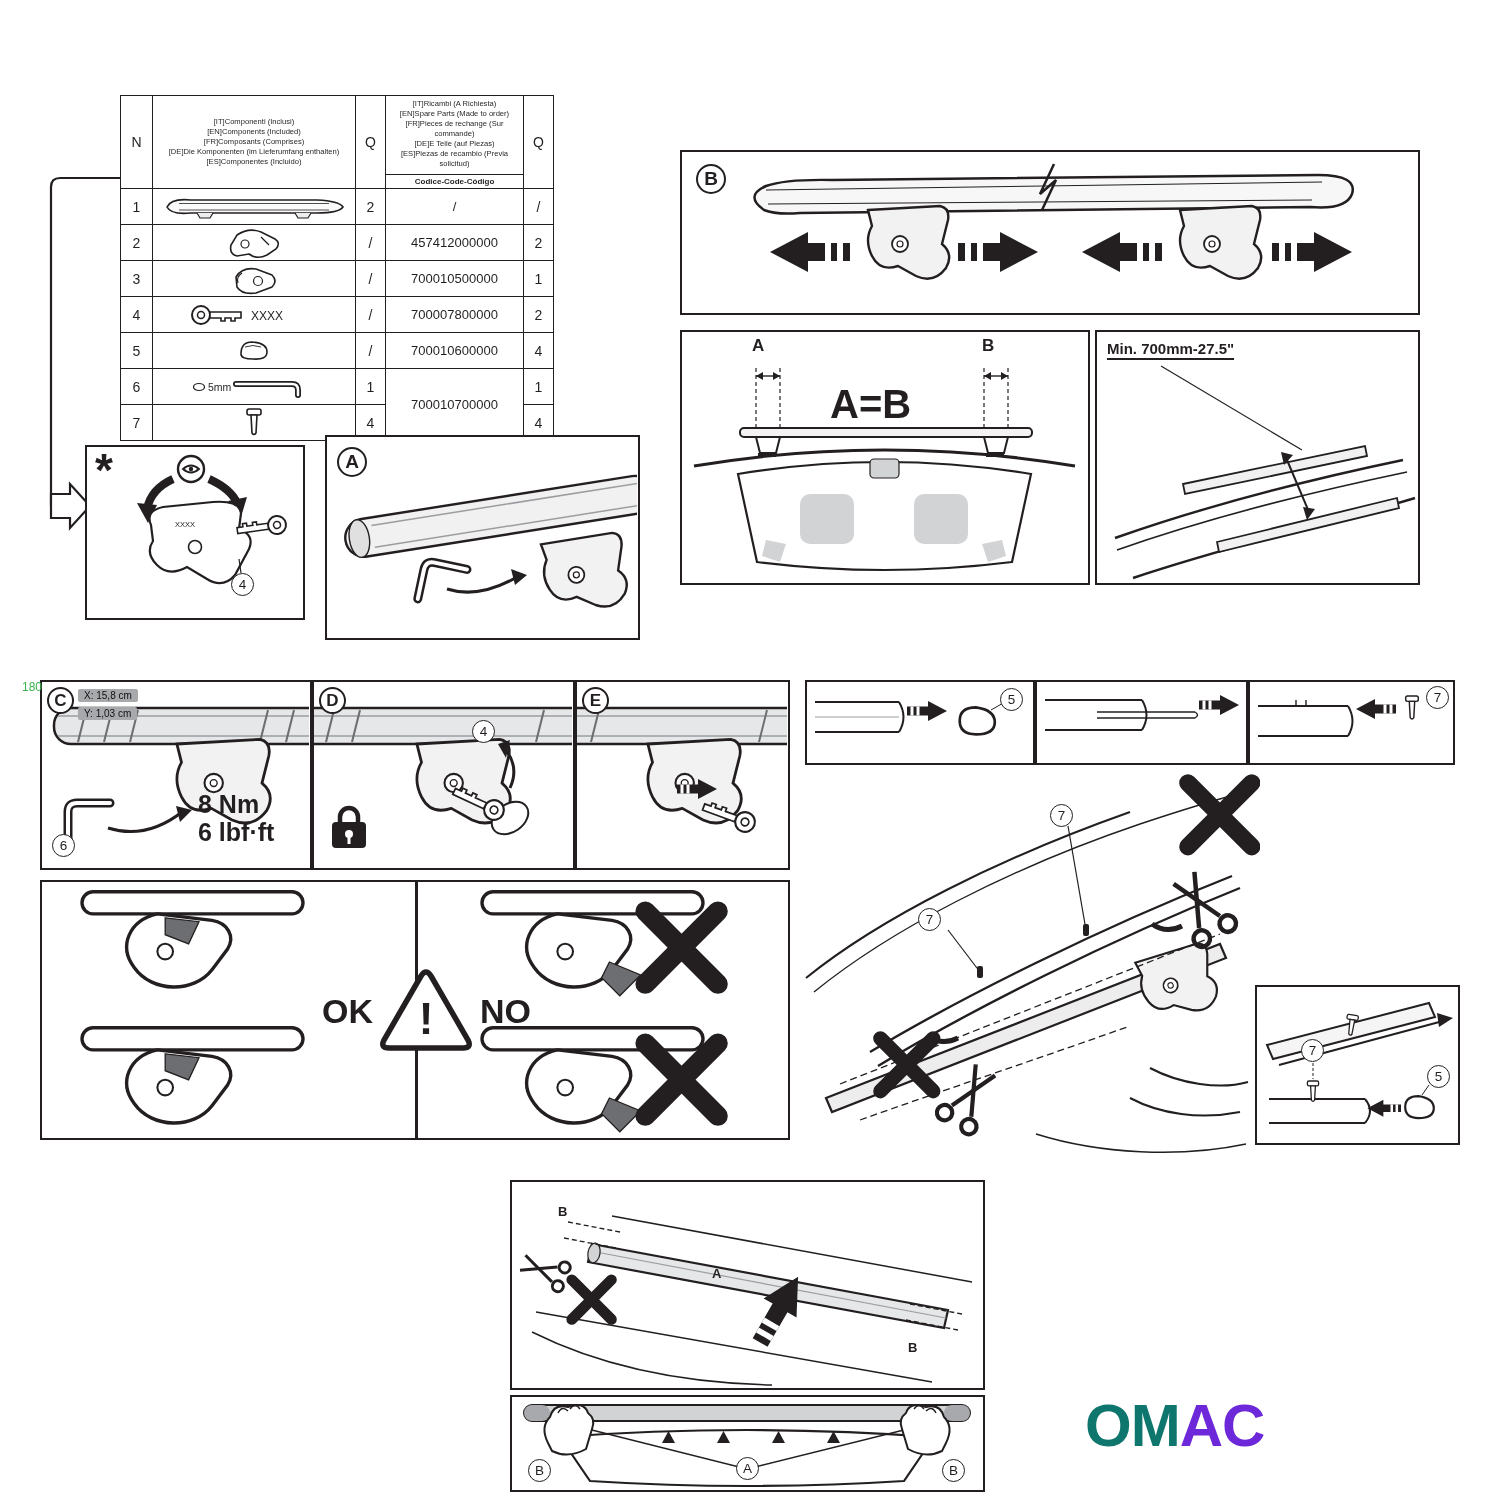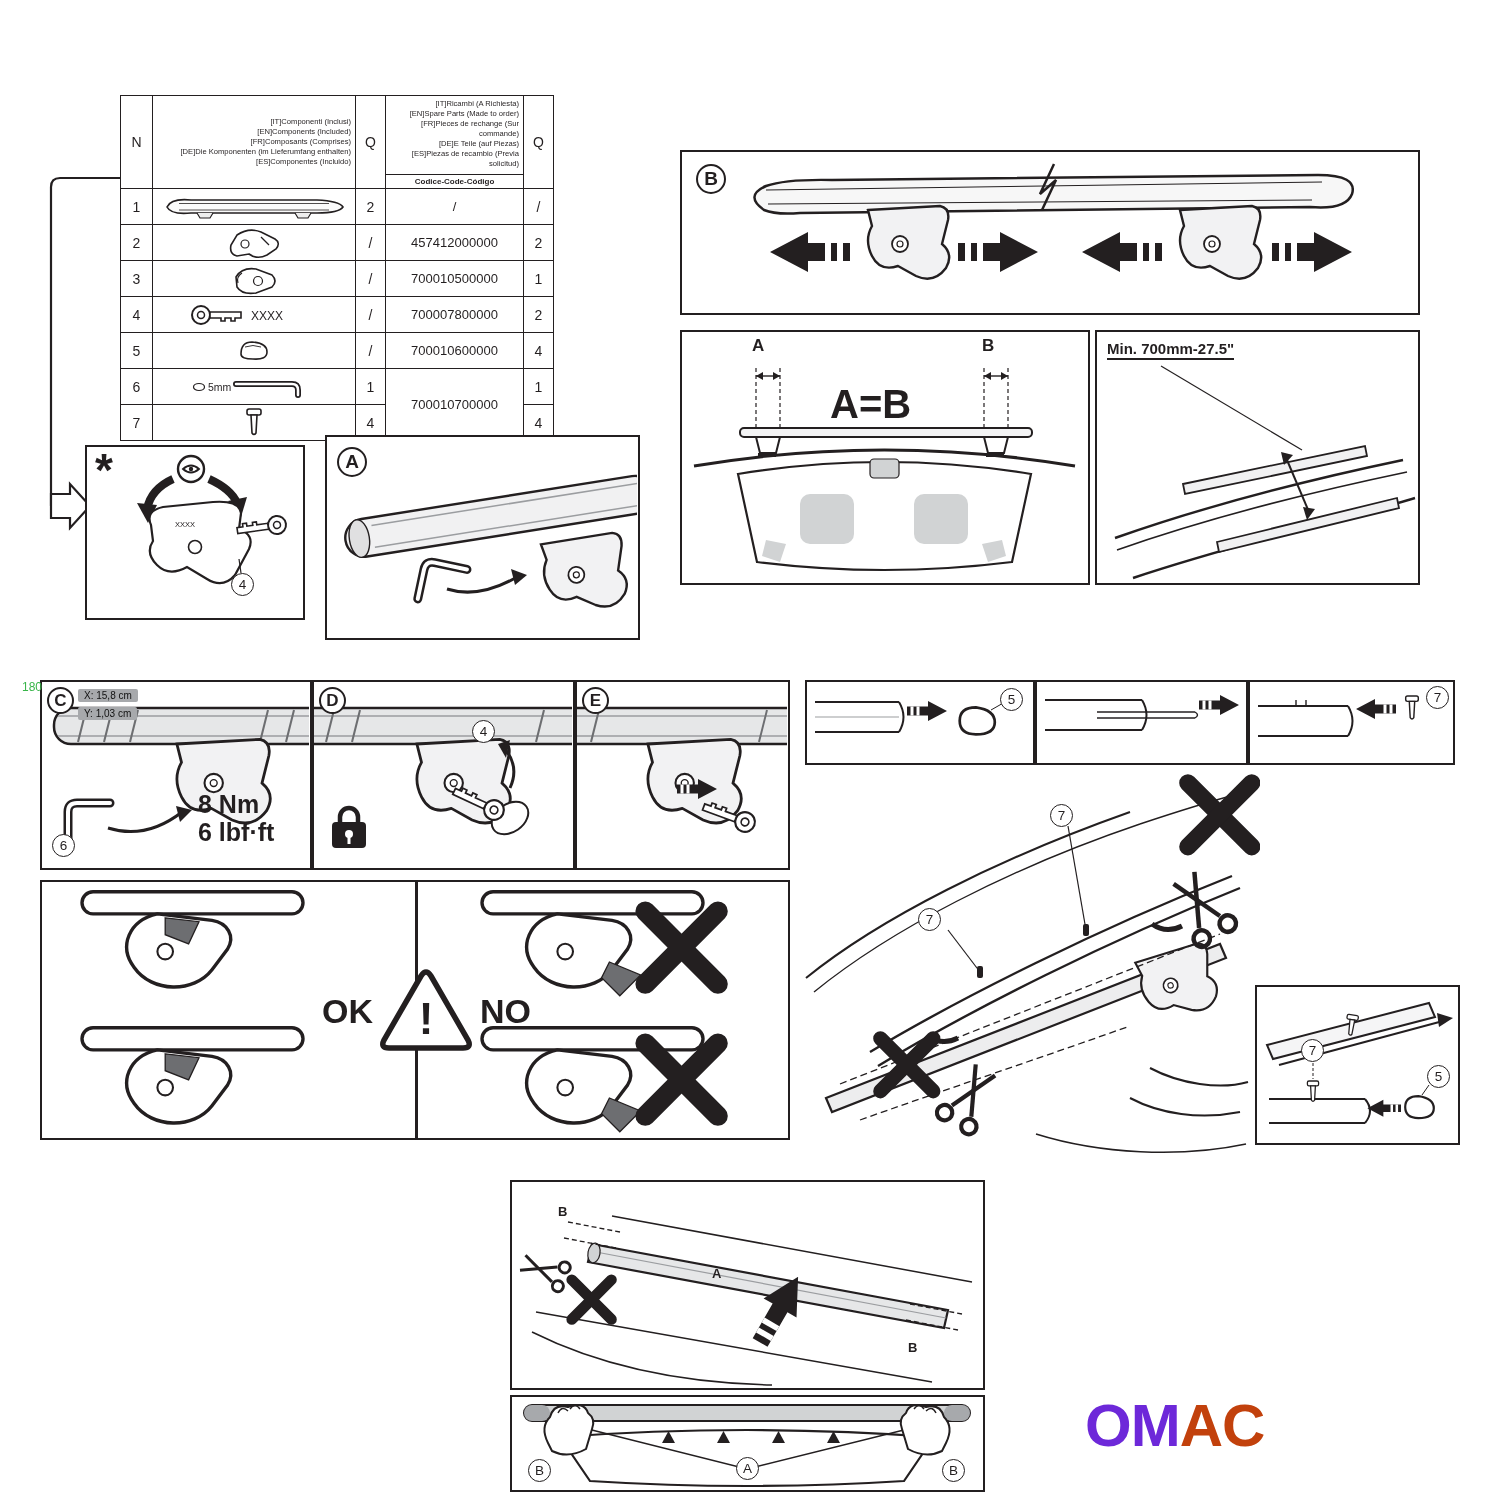--- a/index.html
+++ b/index.html
@@ -13,32 +13,32 @@
           background:#fff;z-index:6}
   .callout{position:absolute;width:23px;height:23px;border:1.8px solid #231f20;border-radius:50%;
            display:flex;align-items:center;justify-content:center;font-size:13.5px;background:#fff;z-index:6}
   .lblsm{position:absolute;font-weight:bold;font-size:13px;z-index:6}
   .bigstar{position:absolute;font-size:46px;font-weight:bold;line-height:1;z-index:6}
   .parts-table{position:absolute;left:120px;top:95px;border-collapse:collapse;background:#fff}
   .parts-table th,.parts-table td{border:1.6px solid #231f20;text-align:center;vertical-align:middle;padding:0;background:#fff}
   .parts-table tbody tr{height:36px}
   .numcell{font-size:14px;font-weight:400}
   .codecell{font-size:13px}
-  .hdr{font-size:7.6px;line-height:1.32;text-align:right;padding:3px 4px;font-weight:400}
+  .hdr{font-size:7.6px;line-height:1.32;text-align:center;padding:3px 4px;font-weight:400}
   .code-label{font-size:8px;font-weight:600;border-top:1.2px solid #231f20;margin-top:2px;padding:2px;text-align:center}
   .partcell svg{display:block;margin:0 auto}
   .dimbox{position:absolute;background:#a7a9ac;color:#111;font-size:10px;padding:1px 6px;border-radius:2px;white-space:nowrap;z-index:6}
   .torque{position:absolute;font-weight:bold;font-size:25px;line-height:1.12;z-index:6}
   .okno-txt{position:absolute;font-weight:bold;font-size:34px;z-index:6}
   .ultitle{position:absolute;font-weight:bold;font-size:15px;border-bottom:2px solid #231f20;padding-bottom:1px;z-index:6}
   .aeqb-title{position:absolute;font-weight:bold;font-size:40px;z-index:6}
   .dimlbl{position:absolute;font-weight:bold;font-size:17px;z-index:6}
   .logo{position:absolute;left:1085px;top:1396px;font-weight:900;font-size:60px;letter-spacing:-1px;z-index:6;line-height:1}
-  .logo .om{color:#6d28d9}
-  .logo .ac{color:#c2410c}
+  .logo .om{color:#0f766e}
+  .logo .ac{color:#6d28d9}
   .wm{position:absolute;left:22px;top:680px;color:#39b54a;font-size:12px;z-index:6}
   svg text{font-family:"Liberation Sans","DejaVu Sans",sans-serif;fill:#231f20}
   .wedge{fill:#6d6e71;stroke:#231f20;stroke-width:1}
 </style>
 </head>
 <body>
 
 <div class="page">
 
   <svg width="0" height="0" style="position:absolute" aria-hidden="true">

